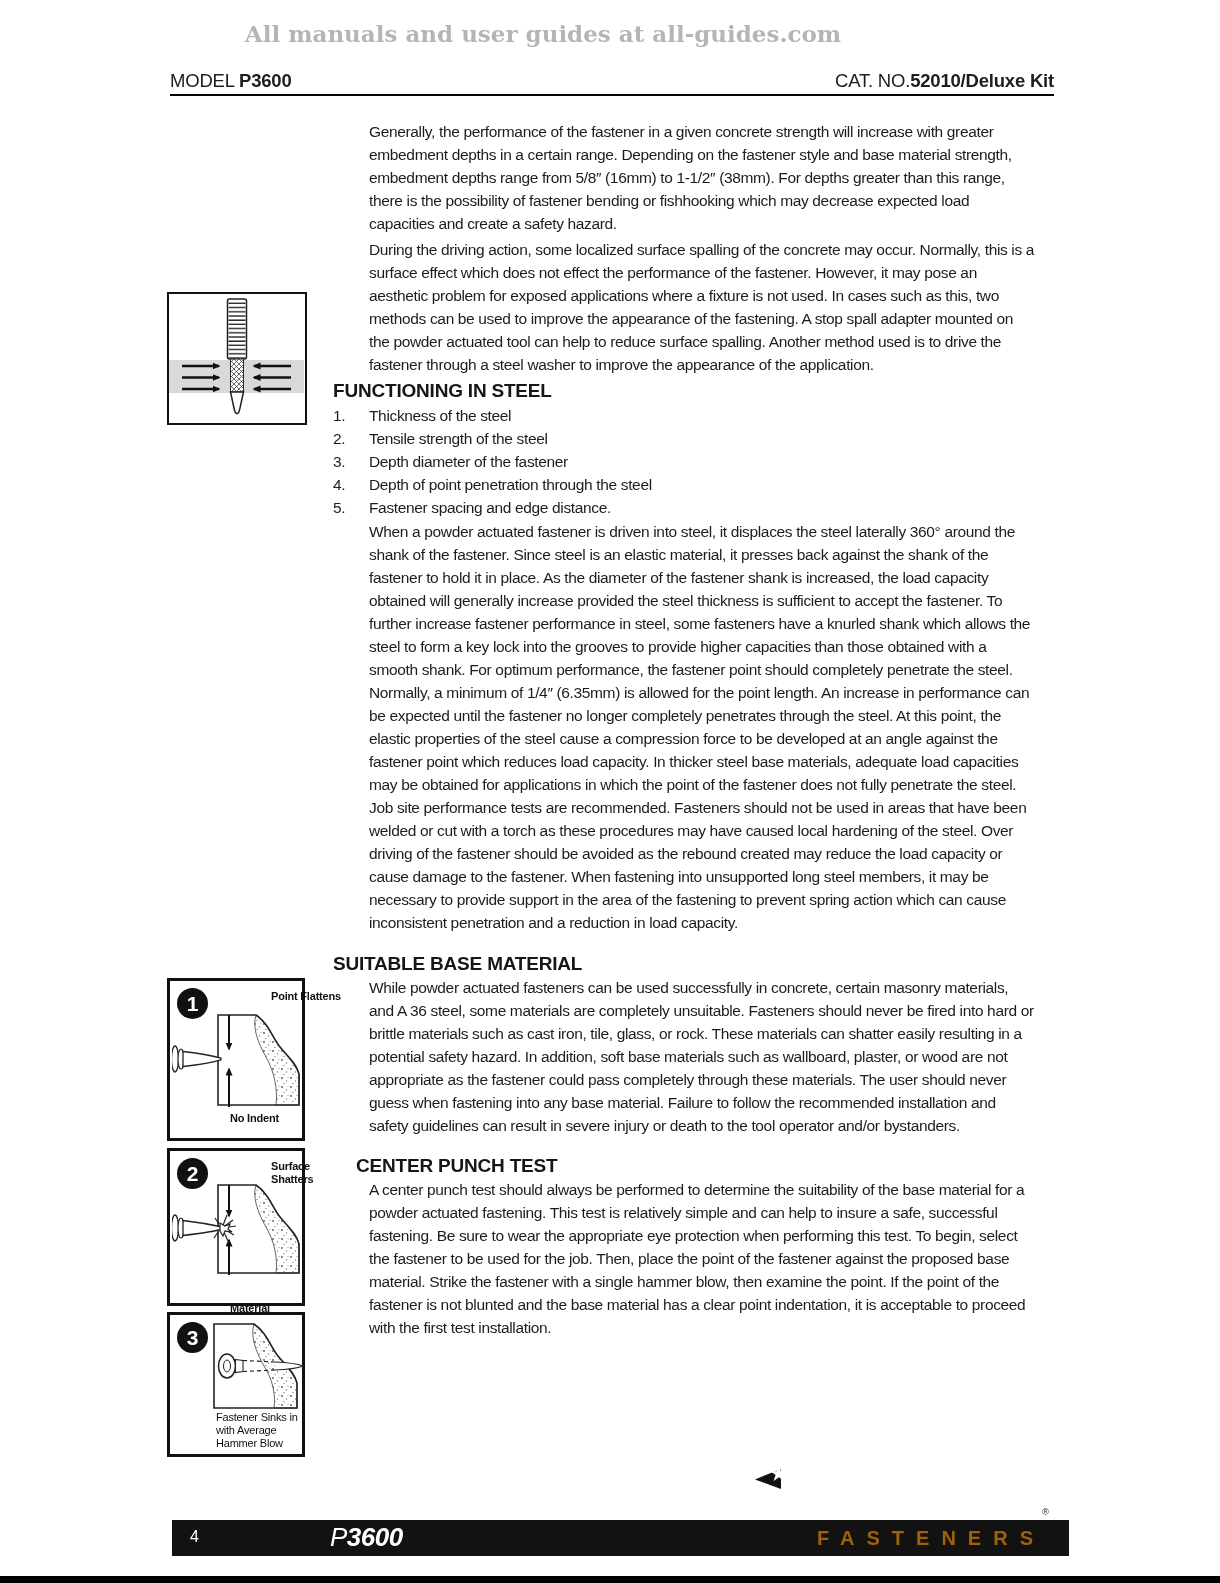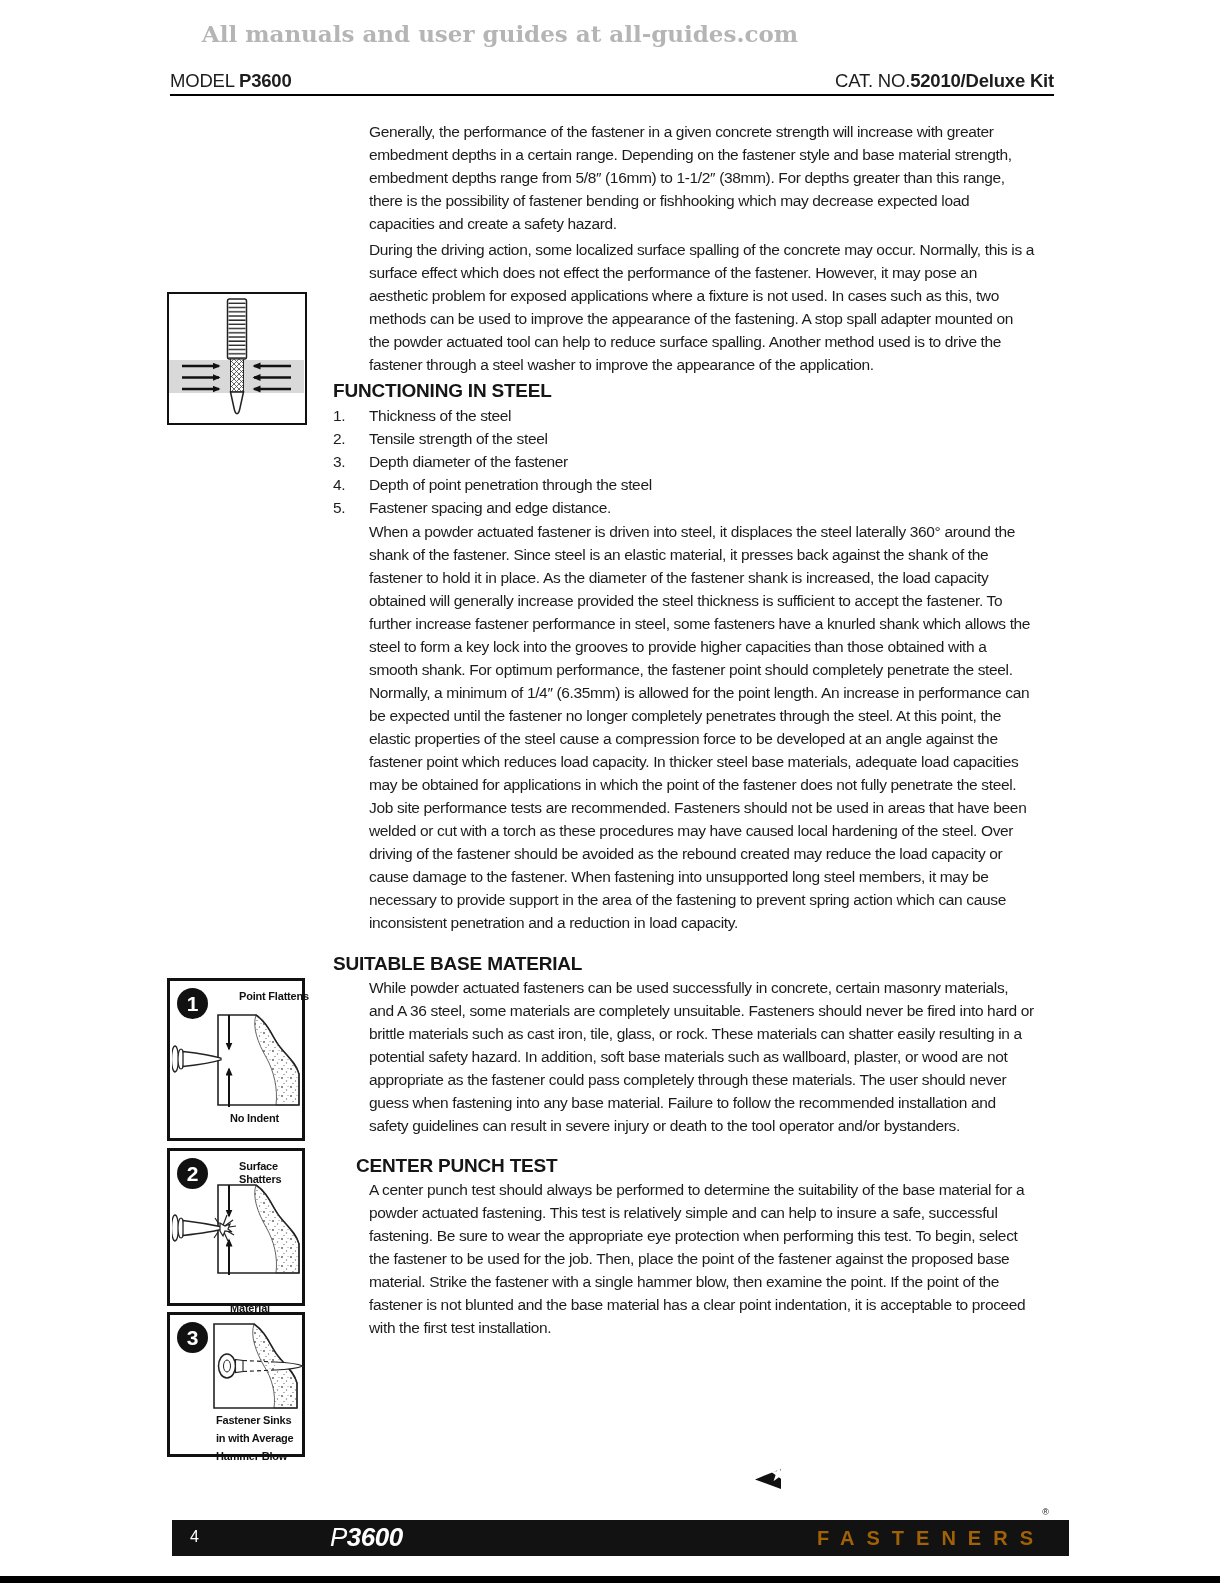--- a/index.html
+++ b/index.html
@@ -4,20 +4,21 @@
 <style>
   html,body{margin:0;padding:0;}
   body{
     width:1220px;height:1583px;position:relative;background:#ffffff;
     font-family:"Liberation Sans", sans-serif;color:#1b1b1b;overflow:hidden;
   }
   .watermark{
     position:absolute;top:20px;left:0;width:1000px;text-align:center;
     font-family:"DejaVu Serif", serif;font-weight:bold;font-size:23px;color:#b5b5b5;
     letter-spacing:0px;
+    padding-left:43px;
   }
   .page-header{
     position:absolute;top:64px;left:170px;width:884px;height:28px;
     border-bottom:2.5px solid #000;display:flex;justify-content:space-between;align-items:flex-end;
     font-size:18.5px;letter-spacing:-0.2px;color:#1d1d1d;padding-bottom:2px;text-align:center;
   }
   .hdr-label{font-weight:400;}
   .hdr-value{font-weight:700;}
 
   
@@ -47,26 +48,26 @@
   .pbox2{top:1148px;height:158px;}
   .pbox3{top:1312px;height:145px;}
   .pnum{
     position:absolute;left:7px;top:7px;width:31px;height:31px;border-radius:50%;
     background:#111;color:#fff;font-weight:700;font-size:21px;display:flex;align-items:center;justify-content:center;
   }
   .plabel{
     position:absolute;font-size:11px;font-weight:700;line-height:12.5px;color:#111;
     letter-spacing:-0.2px;width:70px;
   }
-  .plabel.top{left:44px;top:9px;padding-left:25px;}
+  .plabel.top{left:76px;top:9px;padding-left:25px;}
   .plabel.bot1{left:60px;top:131px;}
   .plabel.bot2{left:60px;top:127px;margin-top:24px;}
   .pcaption{
     position:absolute;left:46px;top:96px;width:86px;
-    font-size:11px;font-weight:700;line-height:18px;color:#111;letter-spacing:-0.2px;
+    font-size:11px;font-weight:400;line-height:13px;color:#111;letter-spacing:-0.2px;
   }
   .pdiag{position:absolute;left:2px;top:32px;}
   .pdiag3{position:absolute;left:2px;top:7px;}
 
   
   .footer-bar{
     position:absolute;left:172px;top:1520px;width:897px;height:36px;background:#121212;
   }
   .page-num{
     position:absolute;left:18px;top:8px;color:#fff;font-size:16px;font-weight:400;

